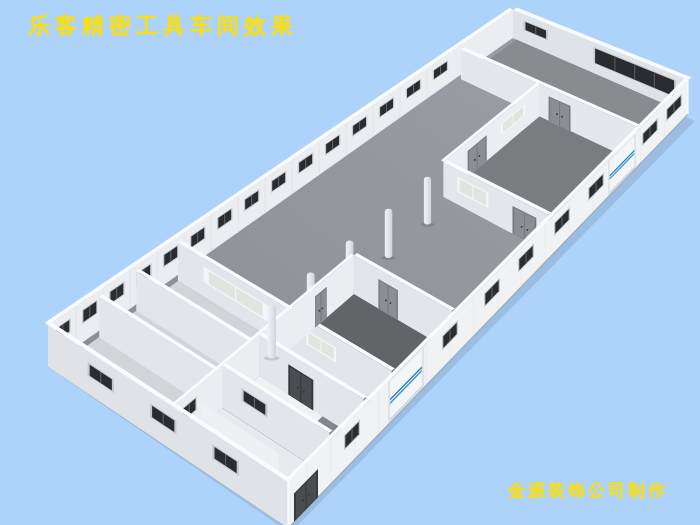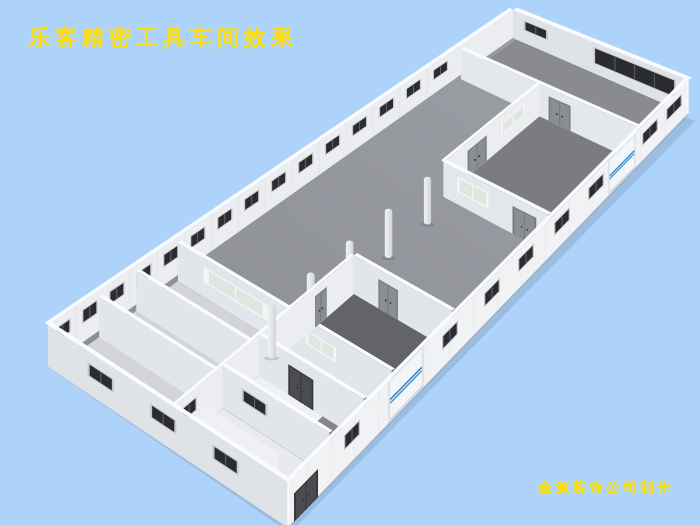--- a/index.html
+++ b/index.html
@@ -1,27 +1,27 @@
 <!DOCTYPE html>
 <html><head>
 <meta charset="utf-8">
 <style>
   html,body{margin:0;padding:0;}
   body{width:700px;height:525px;overflow:hidden;font-family:"DejaVu Sans",sans-serif;}
   #stage{position:relative;width:700px;height:525px;}
   #scene-svg{position:absolute;left:0;top:0;}
   .title-text{
-    position:absolute;left:28px;top:23px;
+    position:absolute;left:28px;top:11px;
     font-size:22px;font-weight:bold;letter-spacing:5px;
     font-family:"DejaVu Sans",sans-serif;
     text-align:center;
   }
   .credit-text{
-    position:absolute;right:26px;top:479px;
-    font-size:14px;font-weight:bold;letter-spacing:3px;
+    position:absolute;right:32px;top:479px;
+    font-size:17px;font-weight:bold;letter-spacing:3px;
     font-family:"DejaVu Sans",sans-serif;
   }
 </style>
 </head>
 <body style="background: rgb(174, 211, 250);">
 
 <div id="stage">
   <svg id="scene-svg" width="700" height="525" viewBox="0 0 700 525">
       <defs>
         <linearGradient id="flg" x1="1" y1="0" x2="0" y2="1">

